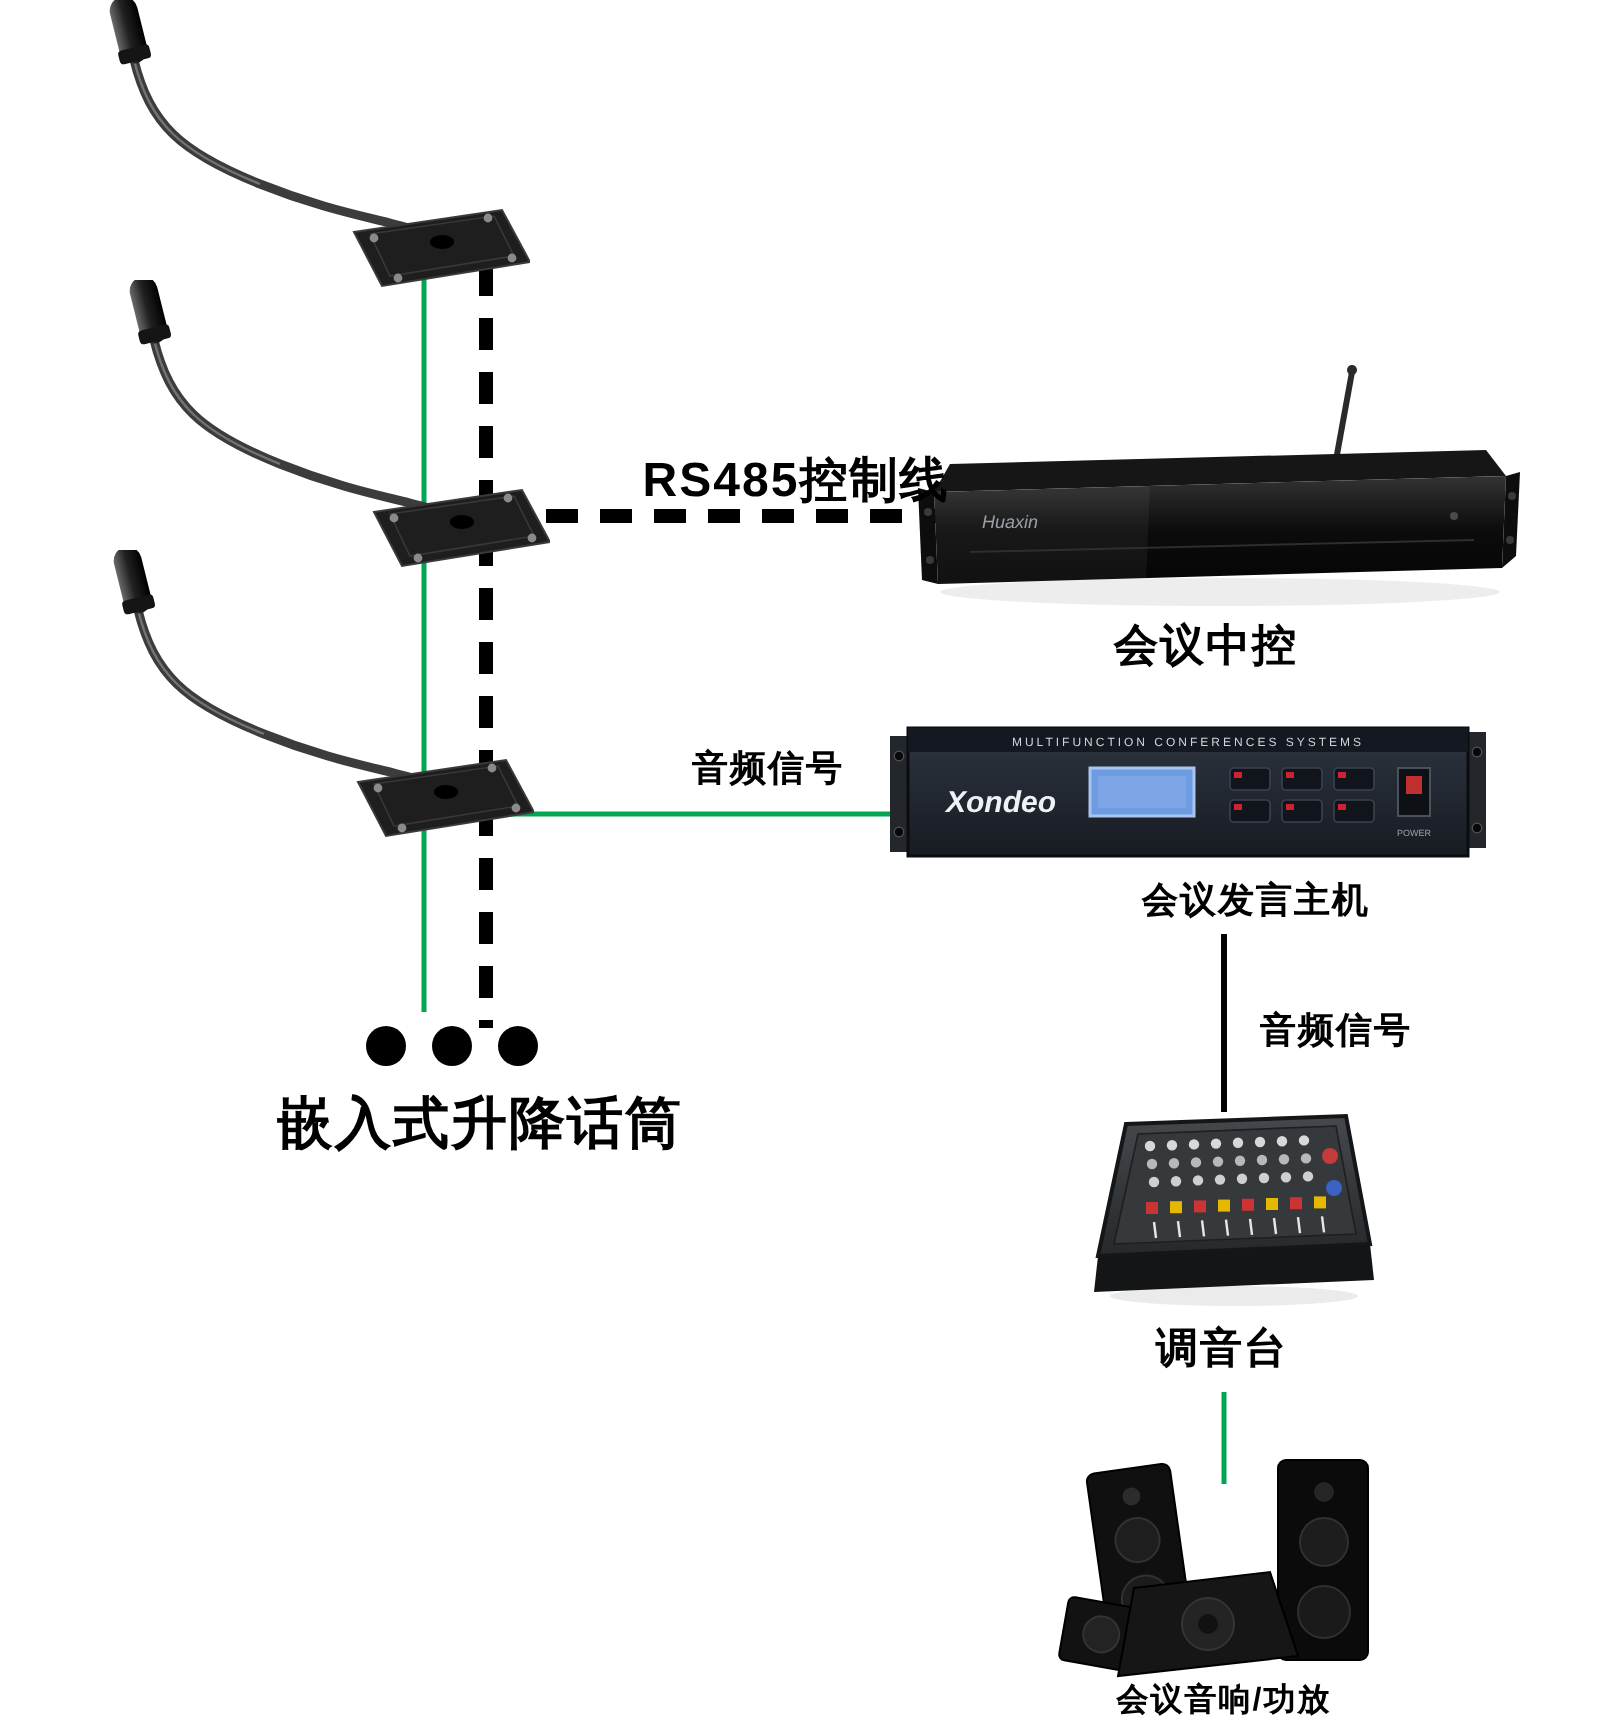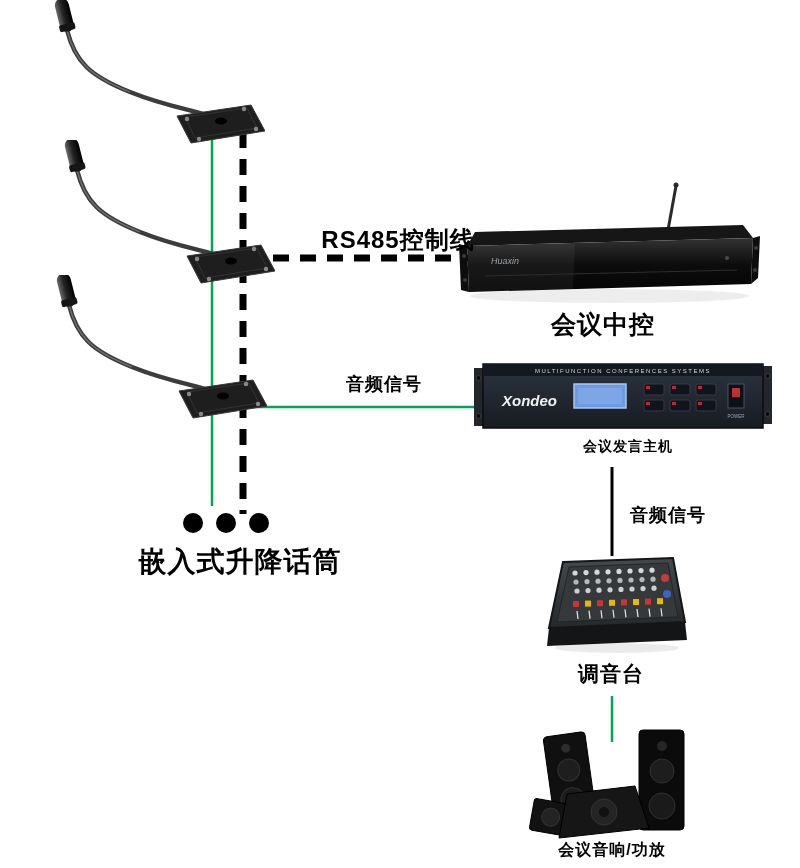--- a/index.html
+++ b/index.html
@@ -7,23 +7,23 @@
     position:relative;width:800px;height:868px;background:#fff;overflow:hidden;
     font-family:"Liberation Sans","DejaVu Sans",sans-serif;
   }
   .lines-layer{position:absolute;left:0;top:0;z-index:1;}
   .node{position:absolute;z-index:2;}
   .label{
     position:absolute;z-index:3;font-weight:700;color:#000;white-space:nowrap;
     transform:translateX(-50%);letter-spacing:1px;
   }
   .lbl-rs485{left:398px;top:224px;font-size:24px;}
-  .lbl-central{left:603px;top:308px;font-size:25px;text-align:right;}
+  .lbl-central{left:603px;top:308px;font-size:22px;text-align:right;}
   .lbl-audio1{left:384px;top:372px;font-size:18px;}
-  .lbl-host{left:628px;top:438px;font-size:14px;font-family:Liberation Mono, monospace;}
+  .lbl-host{left:628px;top:438px;font-size:18px;font-family:Liberation Mono, monospace;}
   .lbl-audio2{left:668px;top:503px;font-size:18px;}
   .lbl-mixer{left:611px;top:660px;font-size:21px;text-align:right;}
   .lbl-mics{left:240px;top:543px;font-size:28px;}
   .lbl-speakers{left:612px;top:840px;font-size:16px;}
   svg text{font-family:"Liberation Sans","DejaVu Sans",sans-serif;}
   .defs-holder{position:absolute;width:0;height:0;overflow:hidden;}
 </style>
 </head>
 <body>
 
@@ -139,21 +139,21 @@
       <circle cx="9" cy="78" r="2" fill="#3a3a3a"></circle>
         <circle cx="10" cy="102" r="2" fill="#3a3a3a"></circle>
       <circle cx="301" cy="70" r="2" fill="#3a3a3a"></circle>
         <circle cx="300" cy="92" r="2" fill="#3a3a3a"></circle>
       <text x="36" y="86" font-size="9" font-style="italic" fill="#9aa0a6">Huaxin</text>
       <line x1="30" y1="98" x2="282" y2="92" stroke="#2e2e2e" stroke-width="1"></line>
       <circle cx="272" cy="80" r="2" fill="#4a4a4a"></circle>
     </svg>
   </div>
 
-  <div class="node" style="left:474px;top:362px;width:298px;height:72px;">
+  <div class="node" style="left:445px;top:362px;width:298px;height:72px;">
     <svg width="298" height="72" viewBox="0 0 298 72">
       <rect x="0" y="6" width="9" height="58" fill="#23262b"></rect>
       <circle cx="4.5" cy="16" r="2.4" fill="#07080a" stroke="#555" stroke-width="0.6"></circle>
       <circle cx="4.5" cy="54" r="2.4" fill="#07080a" stroke="#555" stroke-width="0.6"></circle>
       <rect x="289" y="4" width="9" height="58" fill="#23262b"></rect>
       <circle cx="293.5" cy="14" r="2.4" fill="#07080a" stroke="#555" stroke-width="0.6"></circle>
       <circle cx="293.5" cy="52" r="2.4" fill="#07080a" stroke="#555" stroke-width="0.6"></circle>
       <rect x="9" y="2" width="280" height="64" fill="url(#hostBody)" stroke="#0a0c10" stroke-width="1.5"></rect>
       <rect x="9" y="2" width="280" height="12" fill="#141820"></rect>
       <text x="149" y="11" font-size="6" fill="#cfd4da" text-anchor="middle" letter-spacing="1.5">MULTIFUNCTION CONFERENCES SYSTEMS</text>

